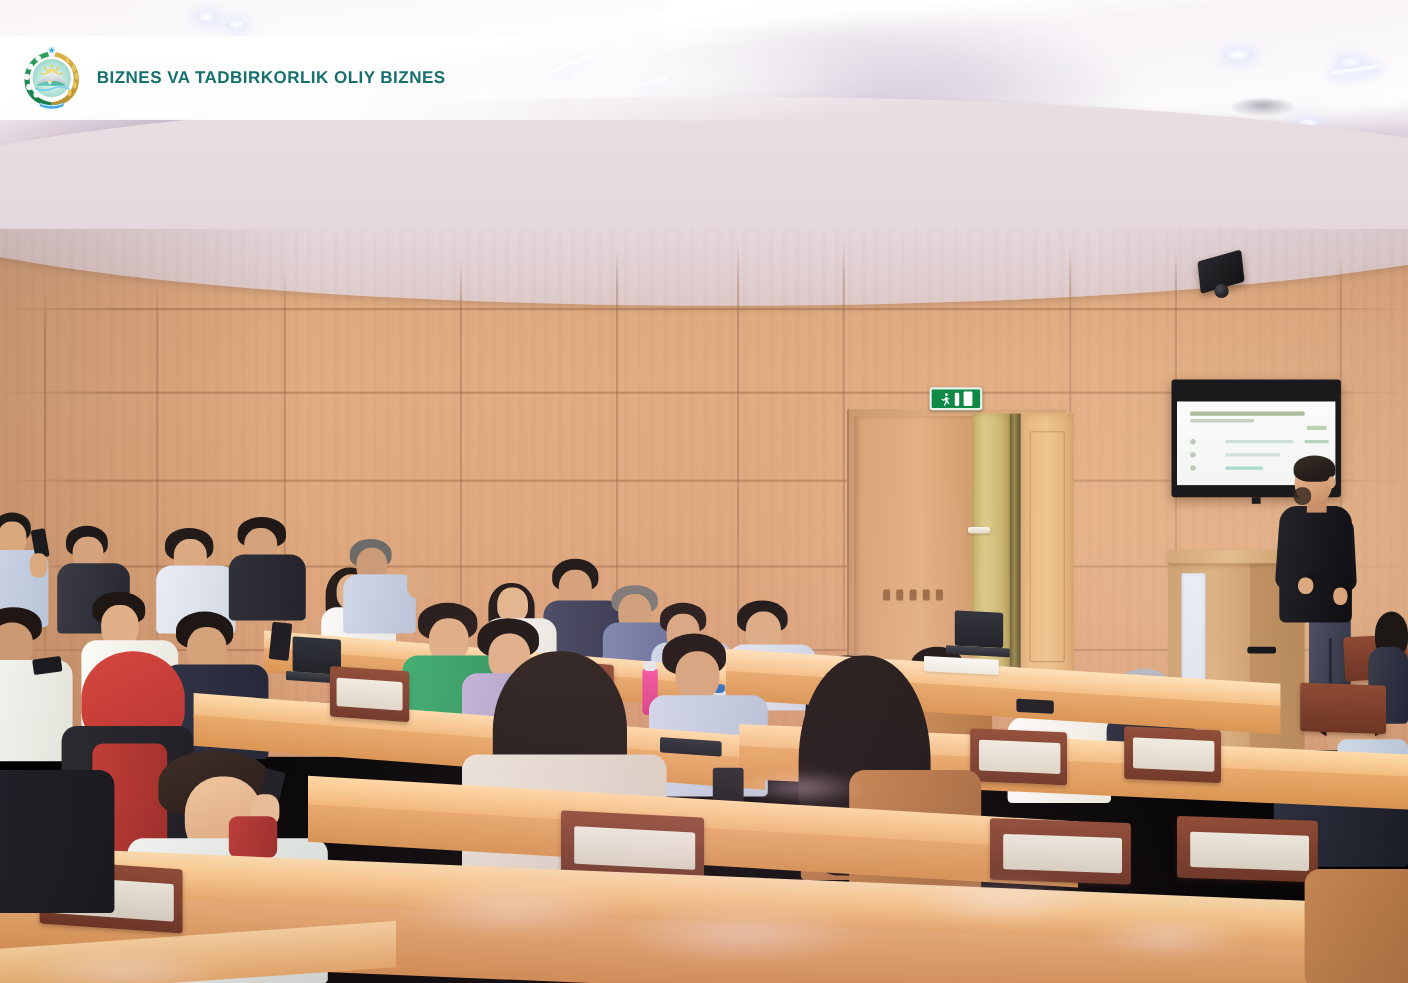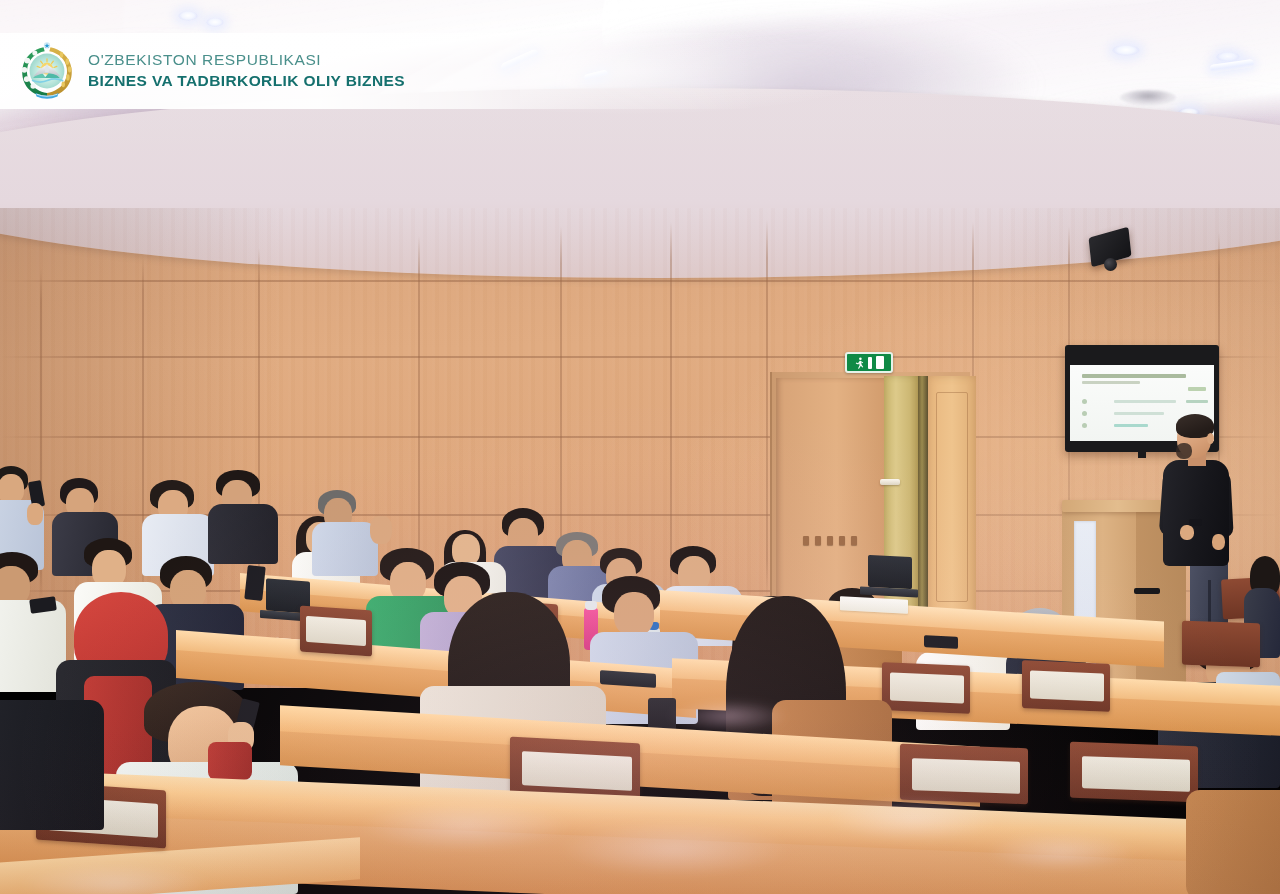--- a/index.html
+++ b/index.html
@@ -783,18 +783,17 @@
         <path d="M50 38 C47 40 46 46 47 52 L53 52 C54 46 53 40 50 38 Z" fill="#dfe6ea"></path>
 
         <circle cx="50" cy="6" r="5.4" fill="#cfe9f5"></circle>
         <path d="M50 2.2 L51.2 5.2 L54.4 5.2 L51.8 7.1 L52.8 10.2 L50 8.3 L47.2 10.2 L48.2 7.1 L45.6 5.2 L48.8 5.2 Z" fill="#2a9ad4"></path>
 
         <path d="M30 88 q20 9 40 0 l-2 6 q-18 8 -36 0 Z" fill="#3fa9e0"></path>
         <path d="M32 90 q18 7 36 0" stroke="#f2f6f4" stroke-width="1.4" fill="none"></path>
       </svg>
     </div>
     <div class="banner-text">
-      <div class="bt-line1">O'ZBEKISTON RESPUBLIKASI</div>
       <div class="bt-line3">BIZNES VA TADBIRKORLIK OLIY BIZNES</div>
     </div>
   </div>
 
 </div>
 
 </body></html>

